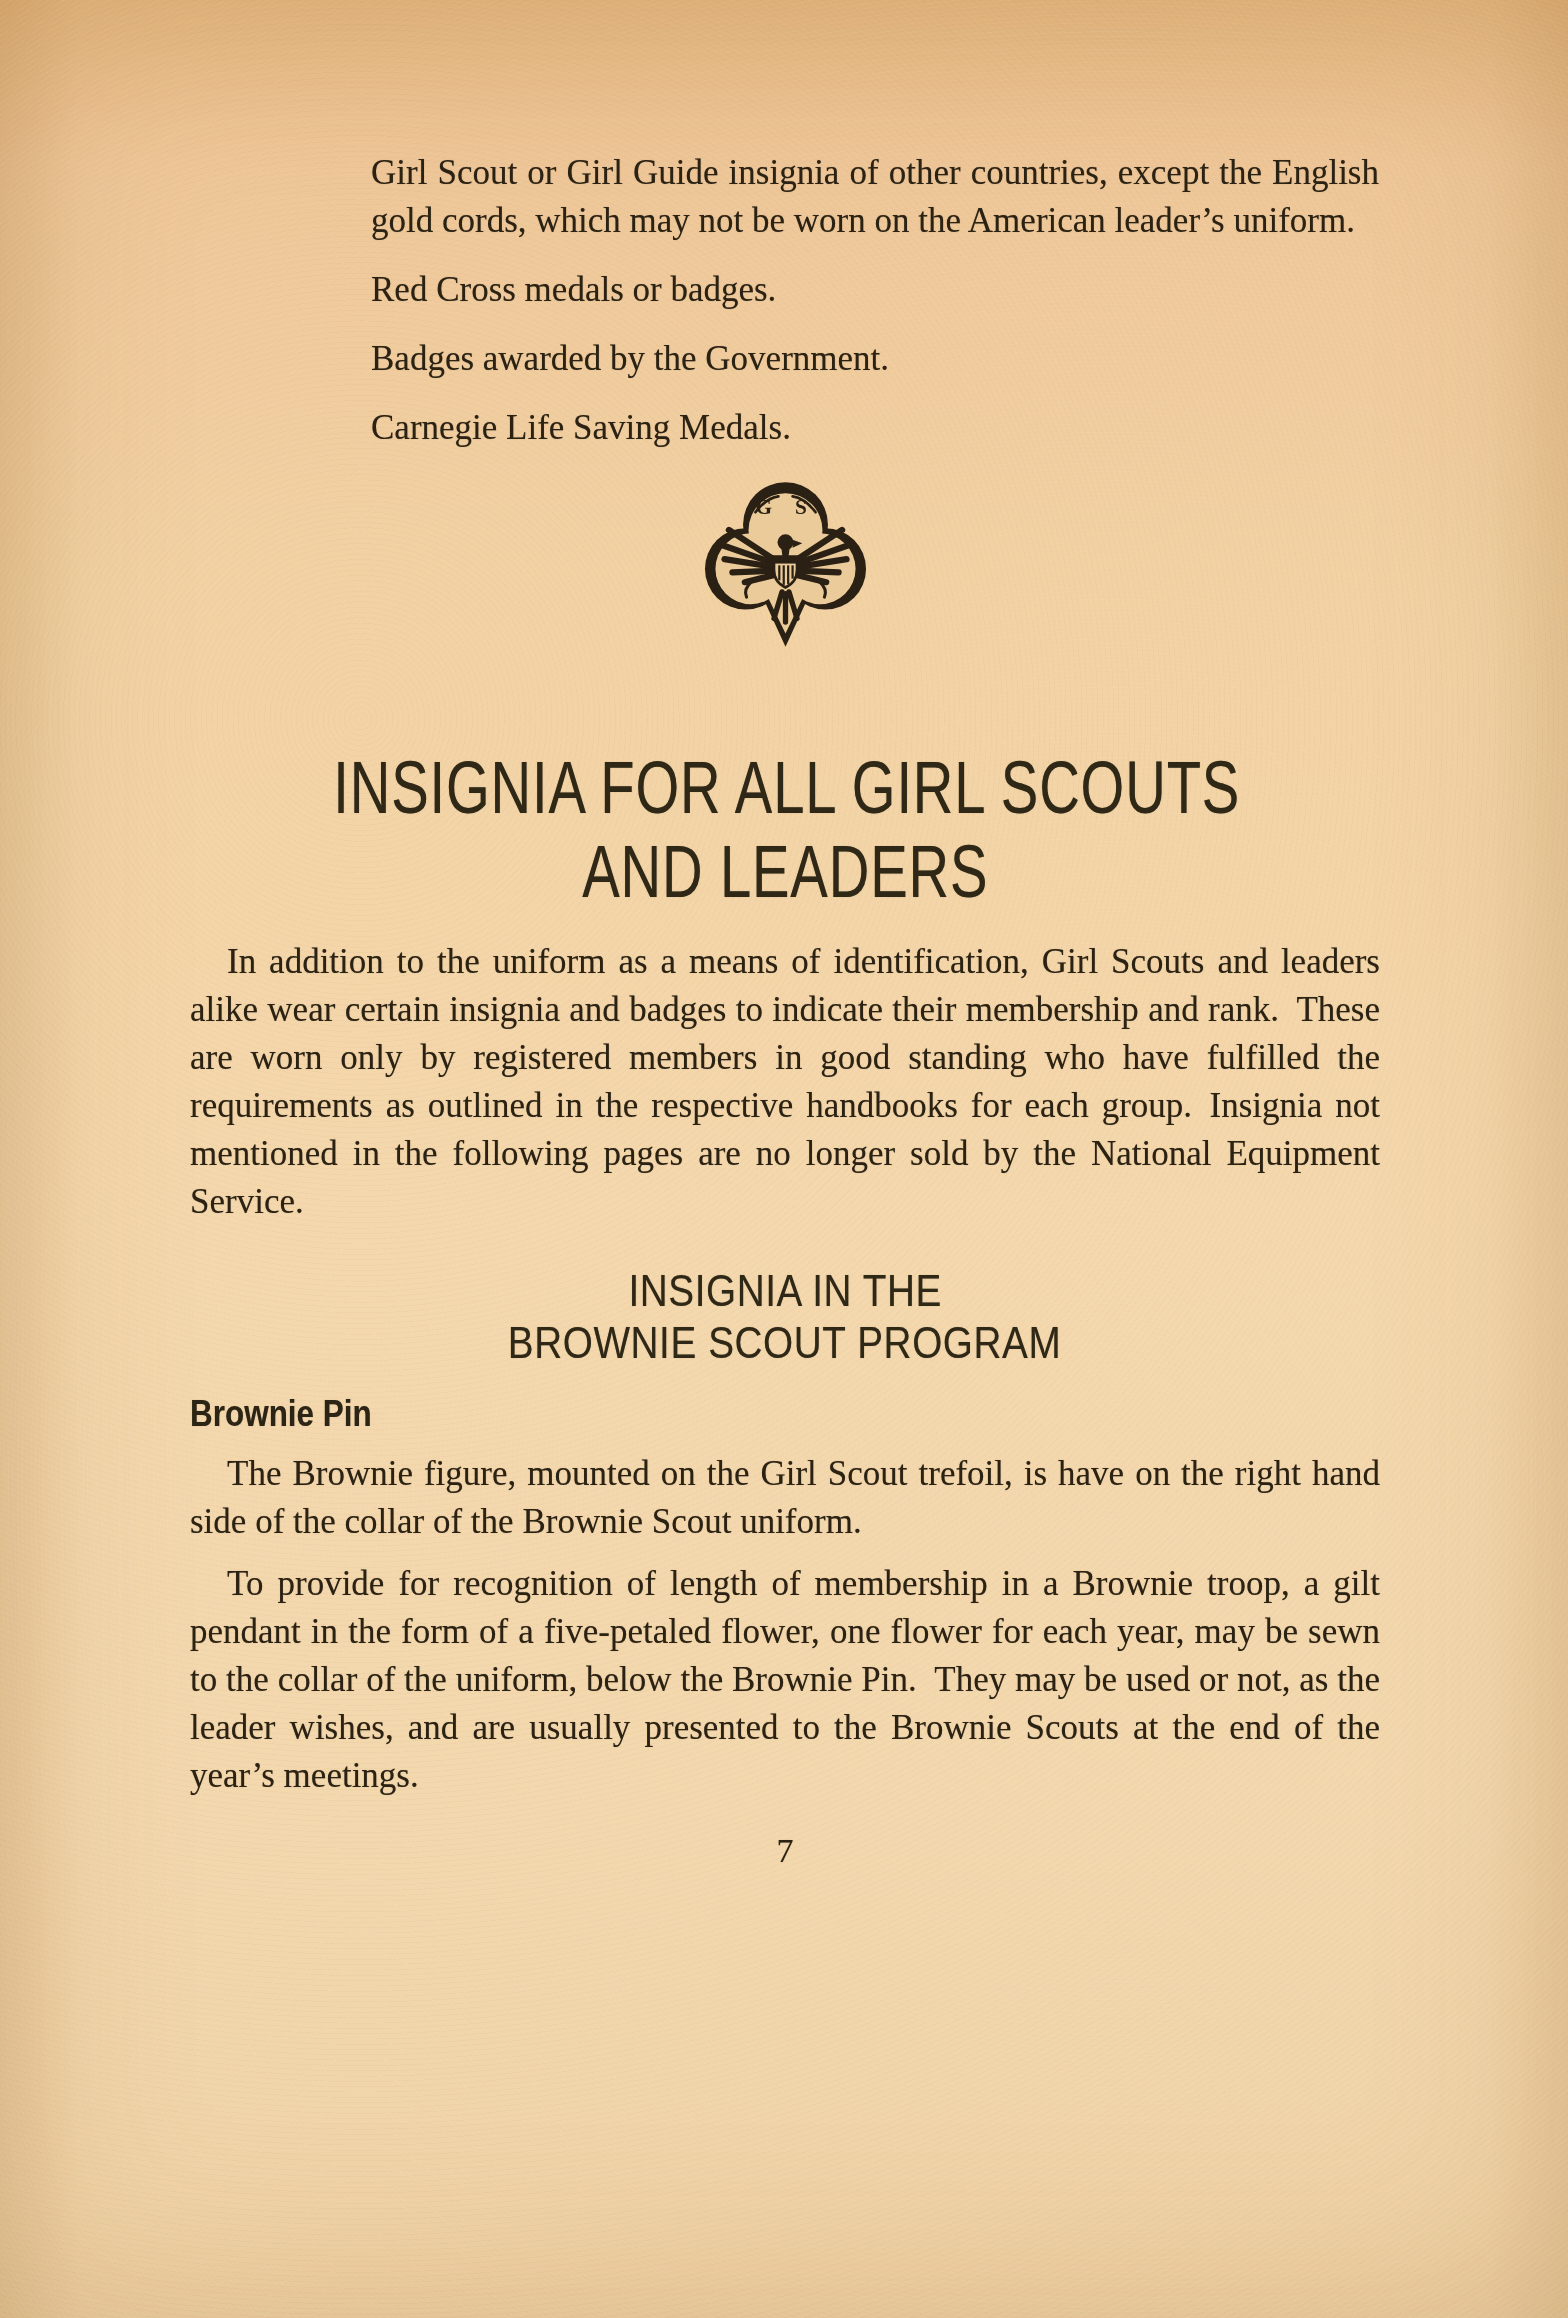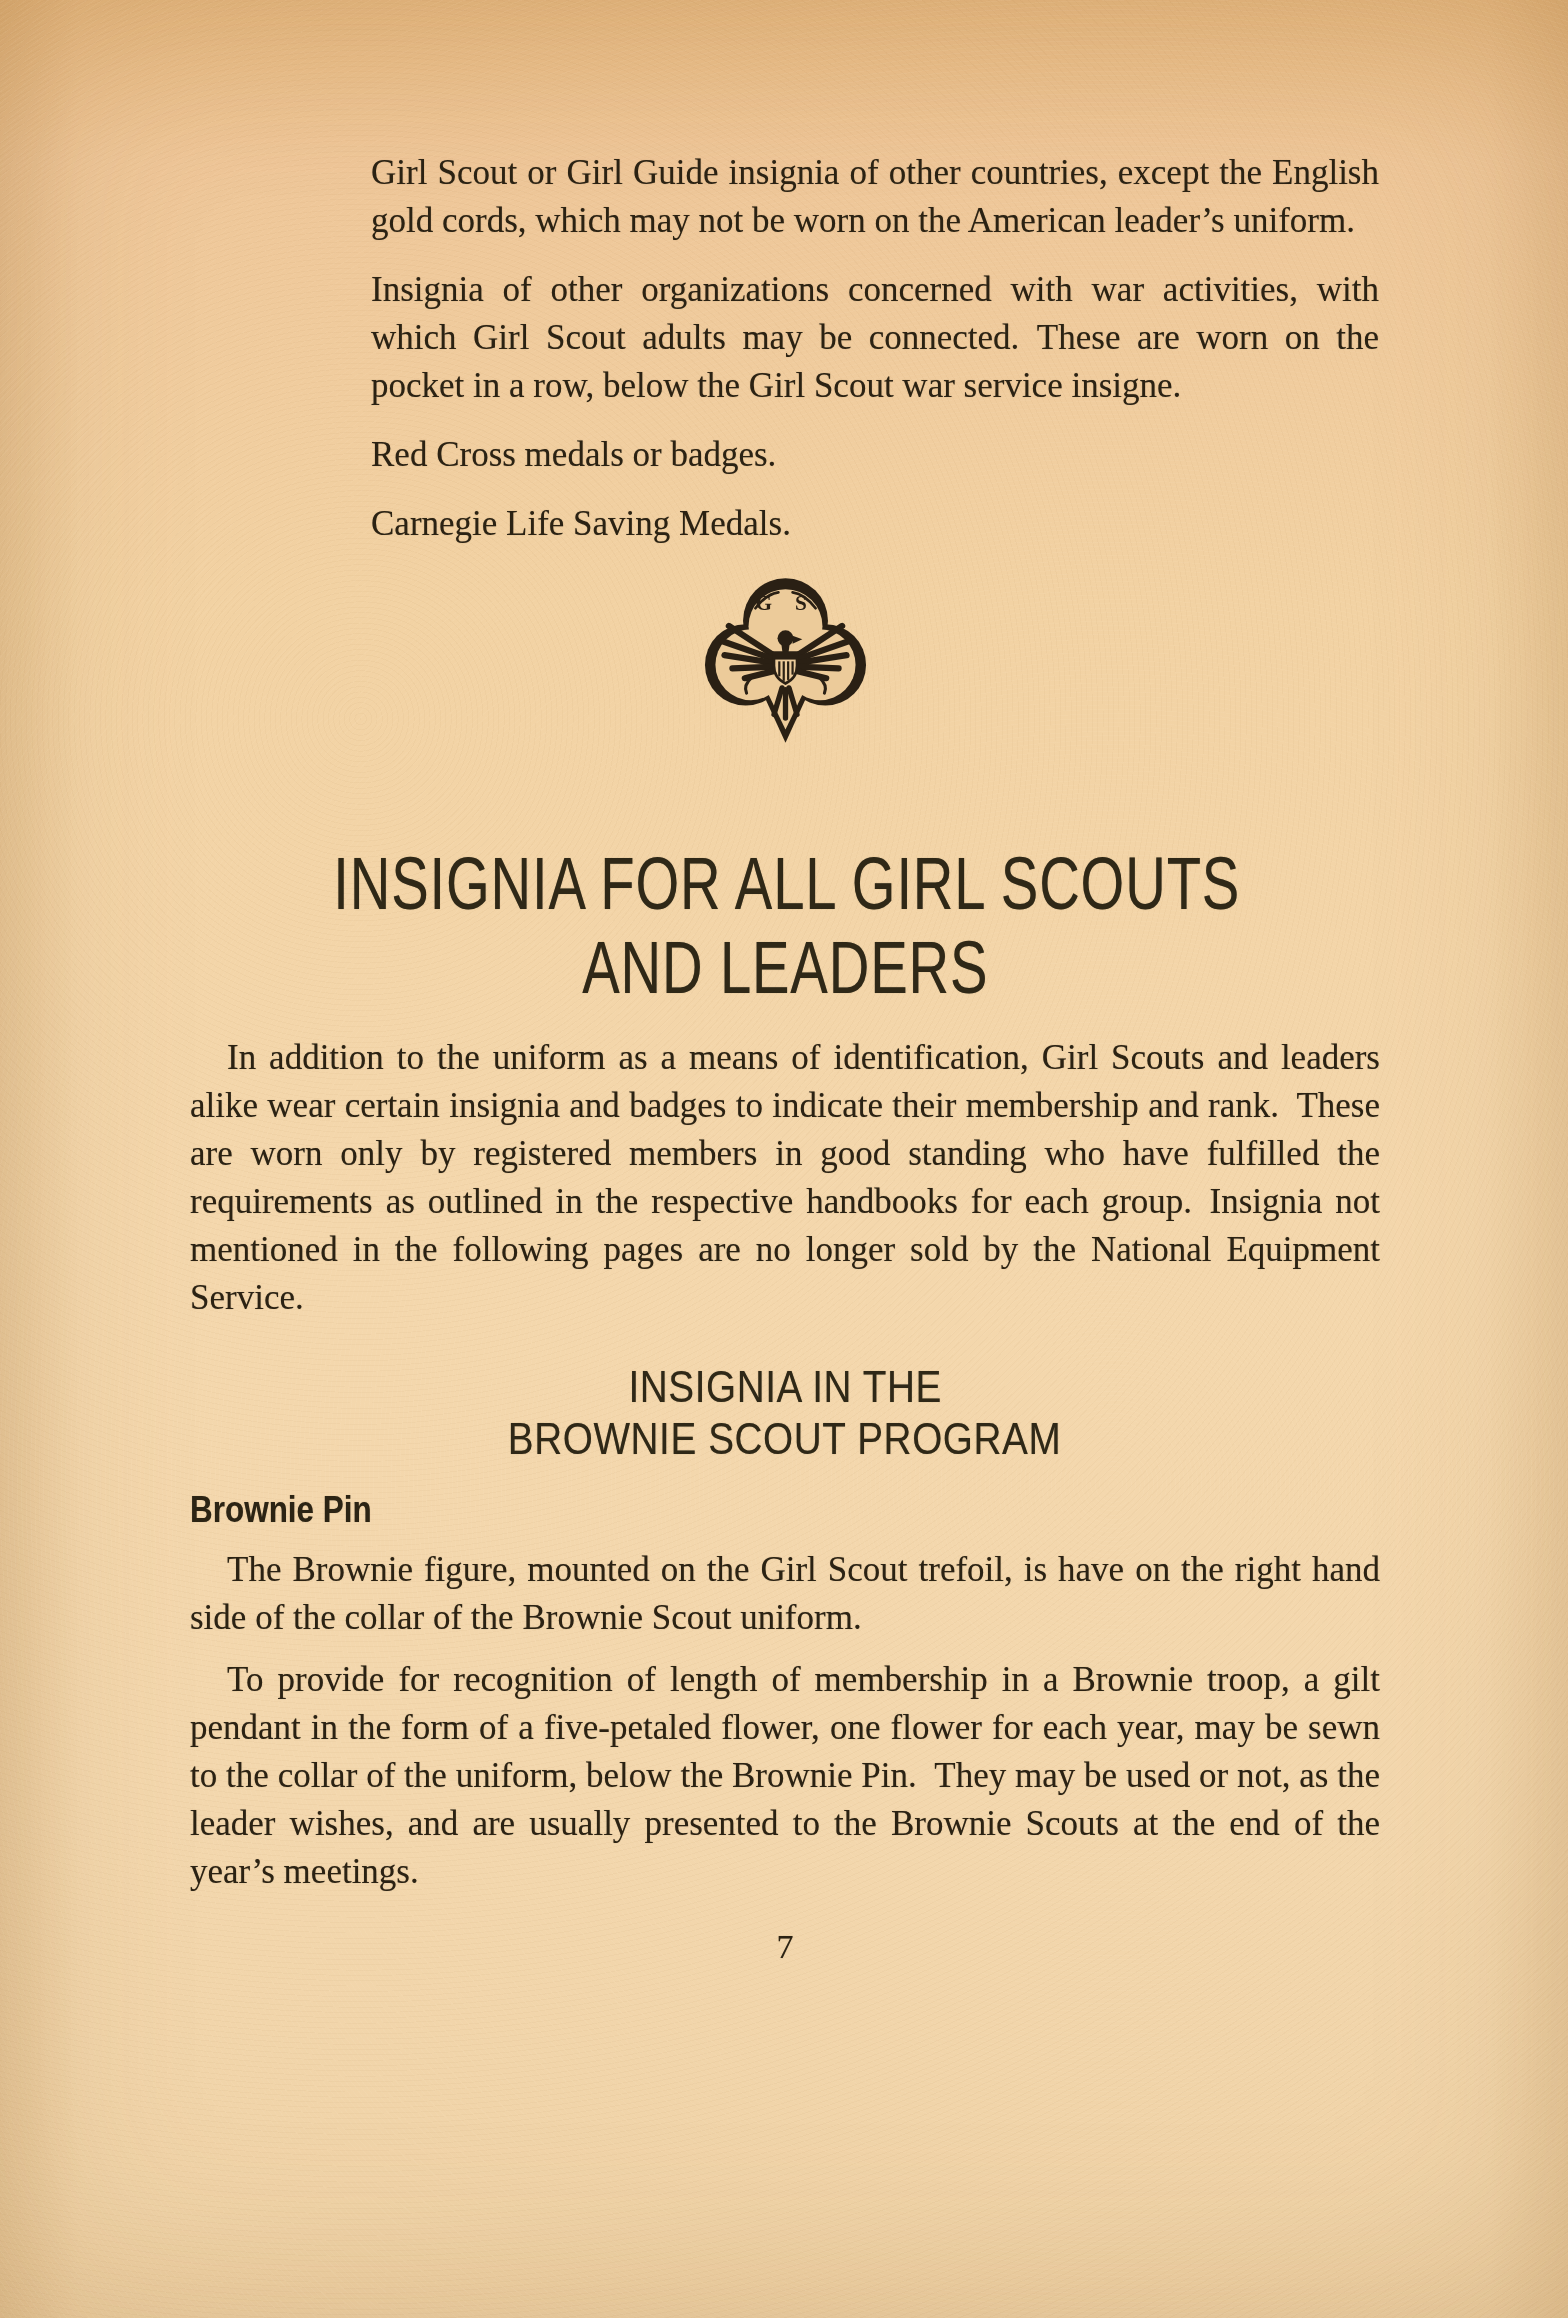--- a/index.html
+++ b/index.html
@@ -66,22 +66,22 @@
 </style>
 </head>
 <body>
 
 <div class="page">
   <div class="texture"></div>
   <div class="content">
 
     <section class="notes body-text">
       <p class="note">Girl Scout or Girl Guide insignia of other countries, except the English gold cords, which may not be worn on the American leader’s uniform.</p>
-      <p class="note">Insignia of other organizations concerned with war activities, with which Girl Scout adults may be connected. These are worn on the pocket in a row, below the Girl Scout war service insigne.</p>
       <p class="note">Red Cross medals or badges.</p>
+      <p class="note">Badges awarded by the Government.</p>
       <p class="note">Carnegie Life Saving Medals.</p>
     </section>
 
     <div class="emblem-wrap">
       <svg width="177" height="186" viewBox="0 0 200 210" aria-hidden="true">
 
         <g fill="#2a2014">
           <circle cx="100" cy="56" r="48"></circle>
           <circle cx="55" cy="106" r="46"></circle>
           <circle cx="145" cy="106" r="46"></circle>

